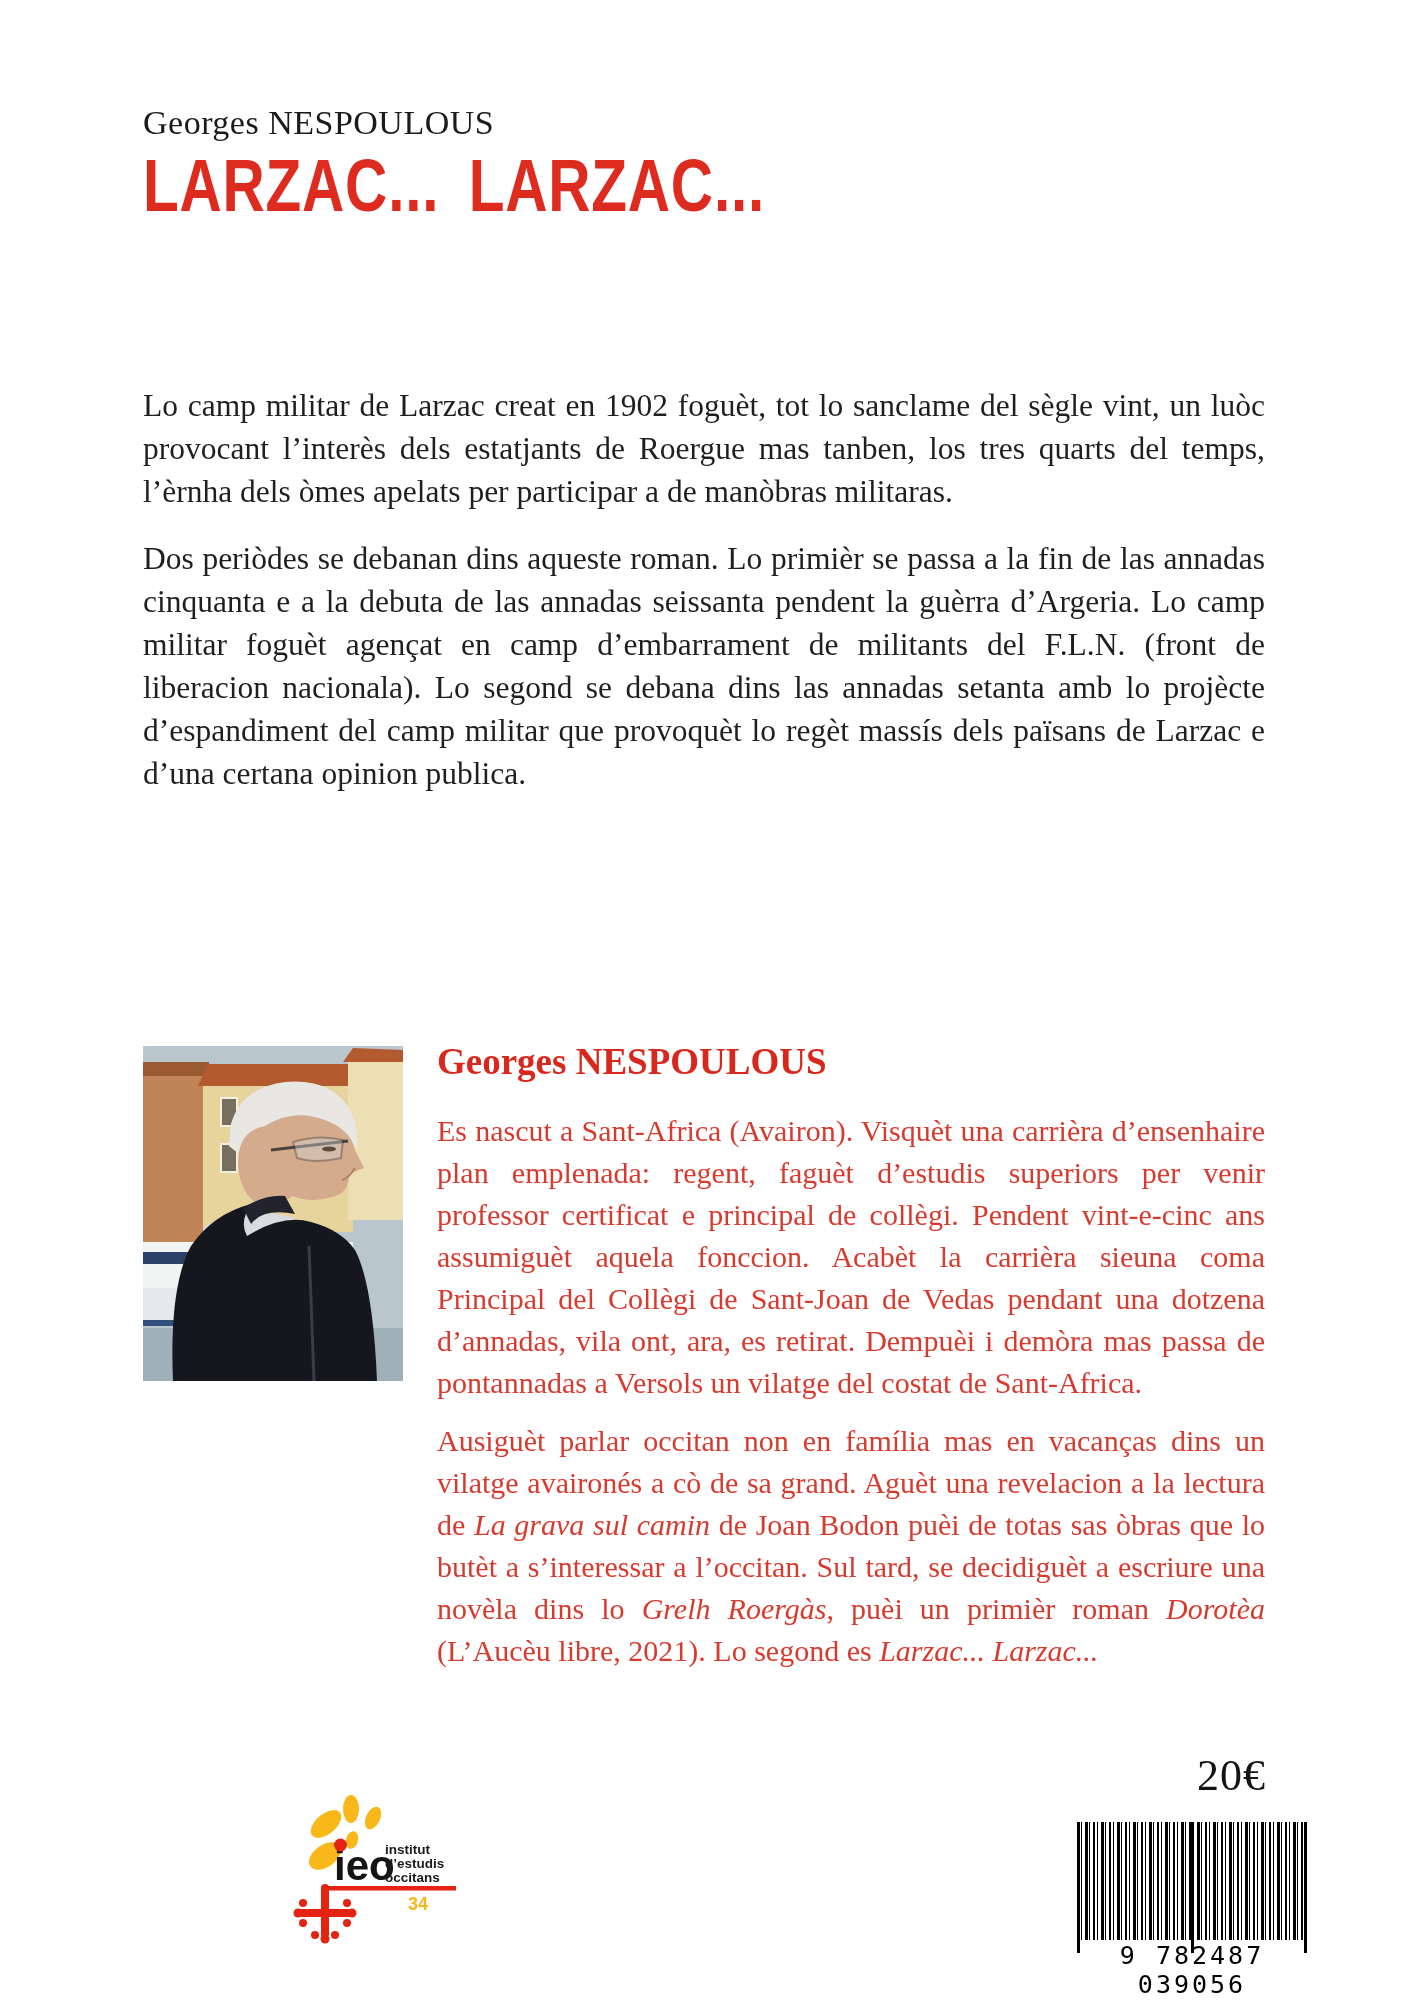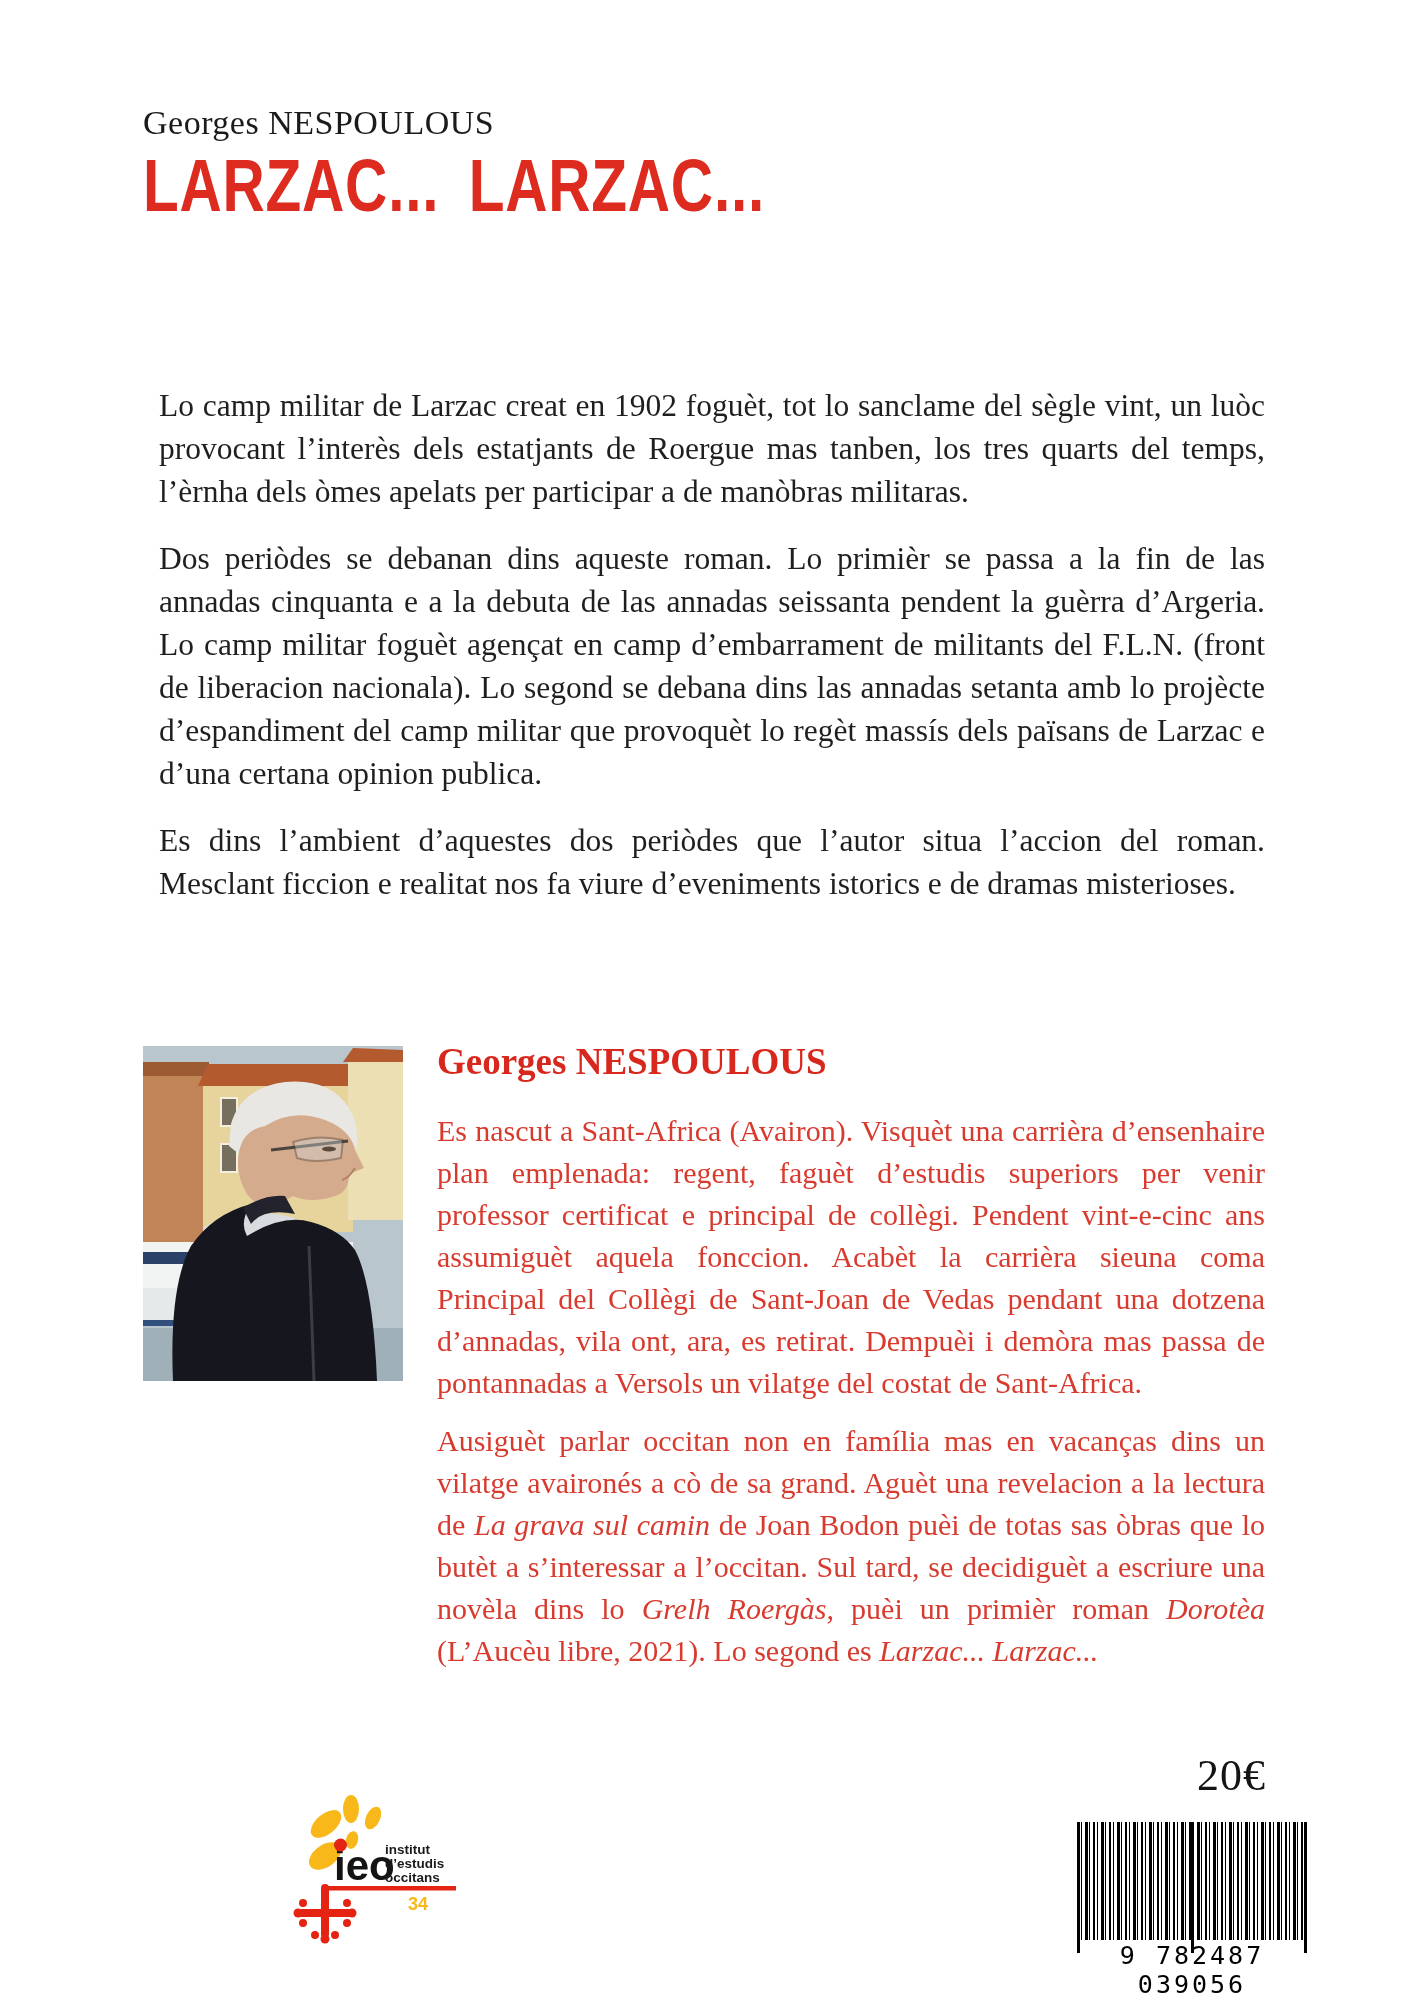--- a/index.html
+++ b/index.html
@@ -18,21 +18,21 @@
     font-family:"Liberation Sans", sans-serif;font-weight:bold;
     font-size:75px;line-height:1;color:#de2b1f;white-space:nowrap;
     word-spacing:16px;letter-spacing:1px;
     transform:scaleX(.78);transform-origin:left top;
   }
 
   .synopsis{
     position:absolute;left:143px;top:384px;width:1122px;
     font-size:31.5px;line-height:43px;text-align:justify;color:#211e1e;
   }
-  .synopsis p{margin:0 0 24px 16px;}
+  .synopsis p{margin:0 0 24px 0;}
 
   .photo{
     position:absolute;left:143px;top:1046px;width:260px;height:335px;
     overflow:hidden;background:#b9c6cd;
   }
   .photo svg{display:block;}
 
   .bio{position:absolute;left:437px;top:1040px;width:828px;}
   .bio h2{
     margin:0 0 26px 0;font-size:37px;line-height:44px;
@@ -72,21 +72,20 @@
 
 <div class="cover">
 
   <div class="author-header">Georges NESPOULOUS</div>
 
   <h1 class="book-title">LARZAC... LARZAC...</h1>
 
   <div class="synopsis">
     <p>Lo camp militar de Larzac creat en 1902 foguèt, tot lo sanclame del sègle vint, un luòc provocant l’interès dels estatjants de Roergue mas tanben, los tres quarts del temps, l’èrnha dels òmes apelats per participar a de manòbras militaras.</p>
     <p>Dos periòdes se debanan dins aqueste roman. Lo primièr se passa a la fin de las annadas cinquanta e a la debuta de las annadas seissanta pendent la guèrra d’Argeria. Lo camp militar foguèt agençat en camp d’embarrament de militants del F.L.N. (front de liberacion nacionala). Lo segond se debana dins las annadas setanta amb lo projècte d’espandiment del camp militar que provoquèt lo regèt massís dels païsans de Larzac e d’una certana opinion publica.</p>
-    <p>Es dins l’ambient d’aquestes dos periòdes que l’autor situa l’accion del roman. Mesclant ficcion e realitat nos fa viure d’eveniments istorics e de dramas misterioses.</p>
   </div>
 
   <div class="photo">
     <svg width="260" height="335" viewBox="0 0 260 335" xmlns="http://www.w3.org/2000/svg">
       <rect width="260" height="335" fill="#b9c6cd"></rect>
       <rect x="0" y="26" width="66" height="190" fill="#c08457"></rect>
       <rect x="0" y="16" width="66" height="14" fill="#9c5a33"></rect>
       <rect x="60" y="36" width="150" height="150" fill="#e6d49c"></rect>
       <polygon points="55,40 215,40 205,18 65,18" fill="#b45a2f"></polygon>
       <g fill="#776f5e" stroke="#f4efdf" stroke-width="2">

